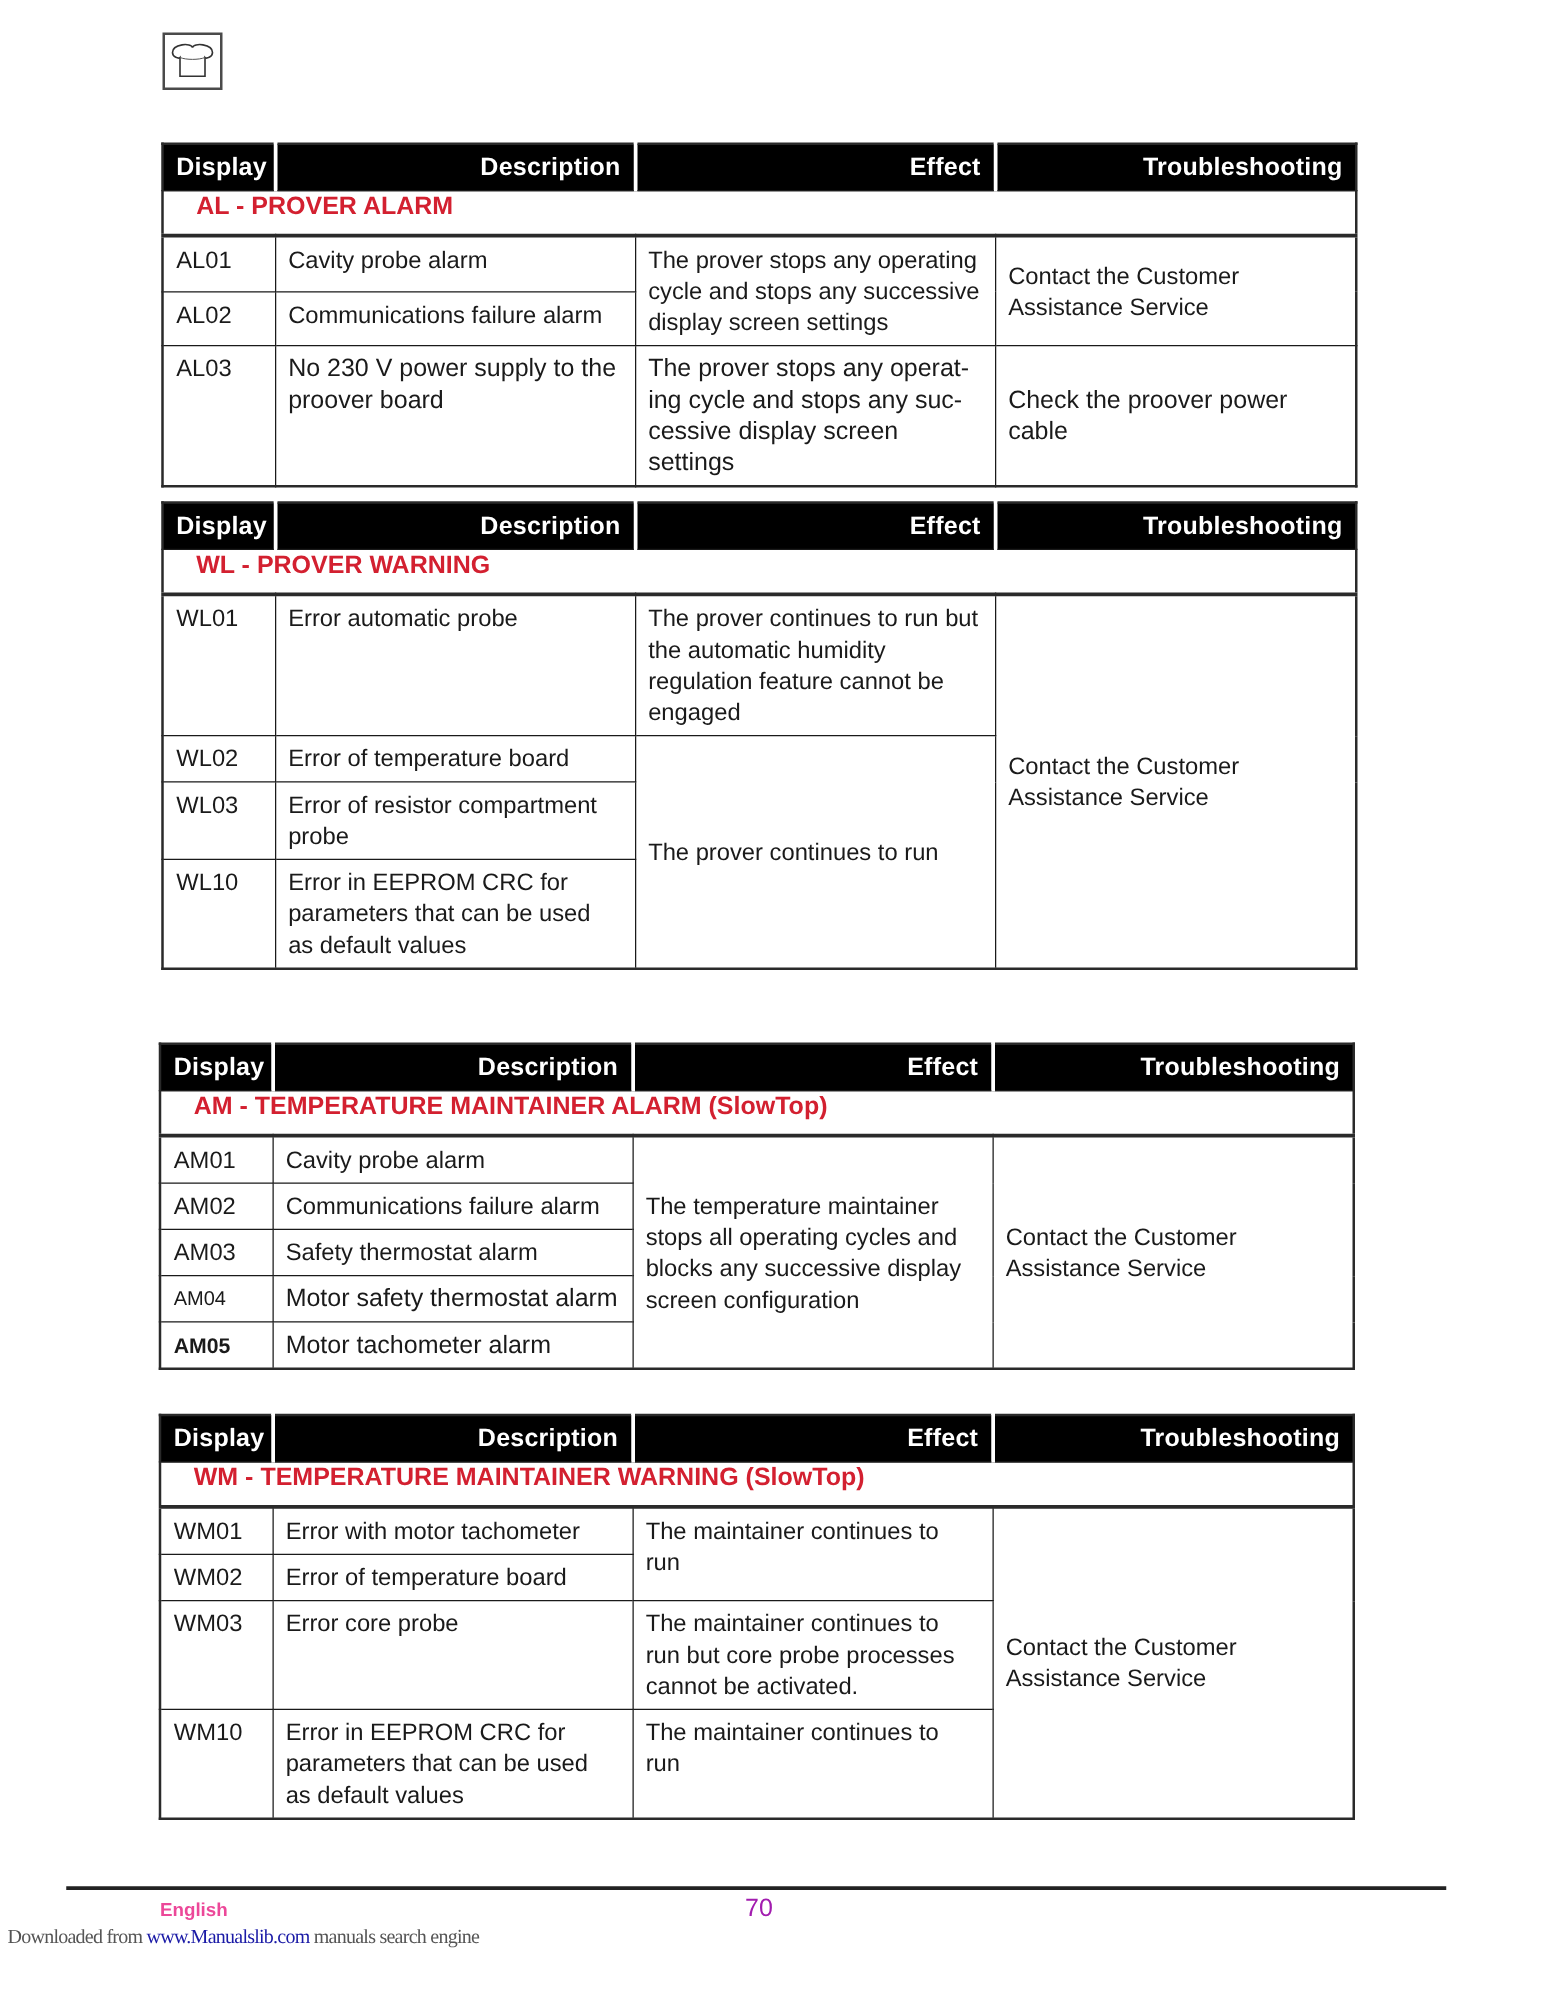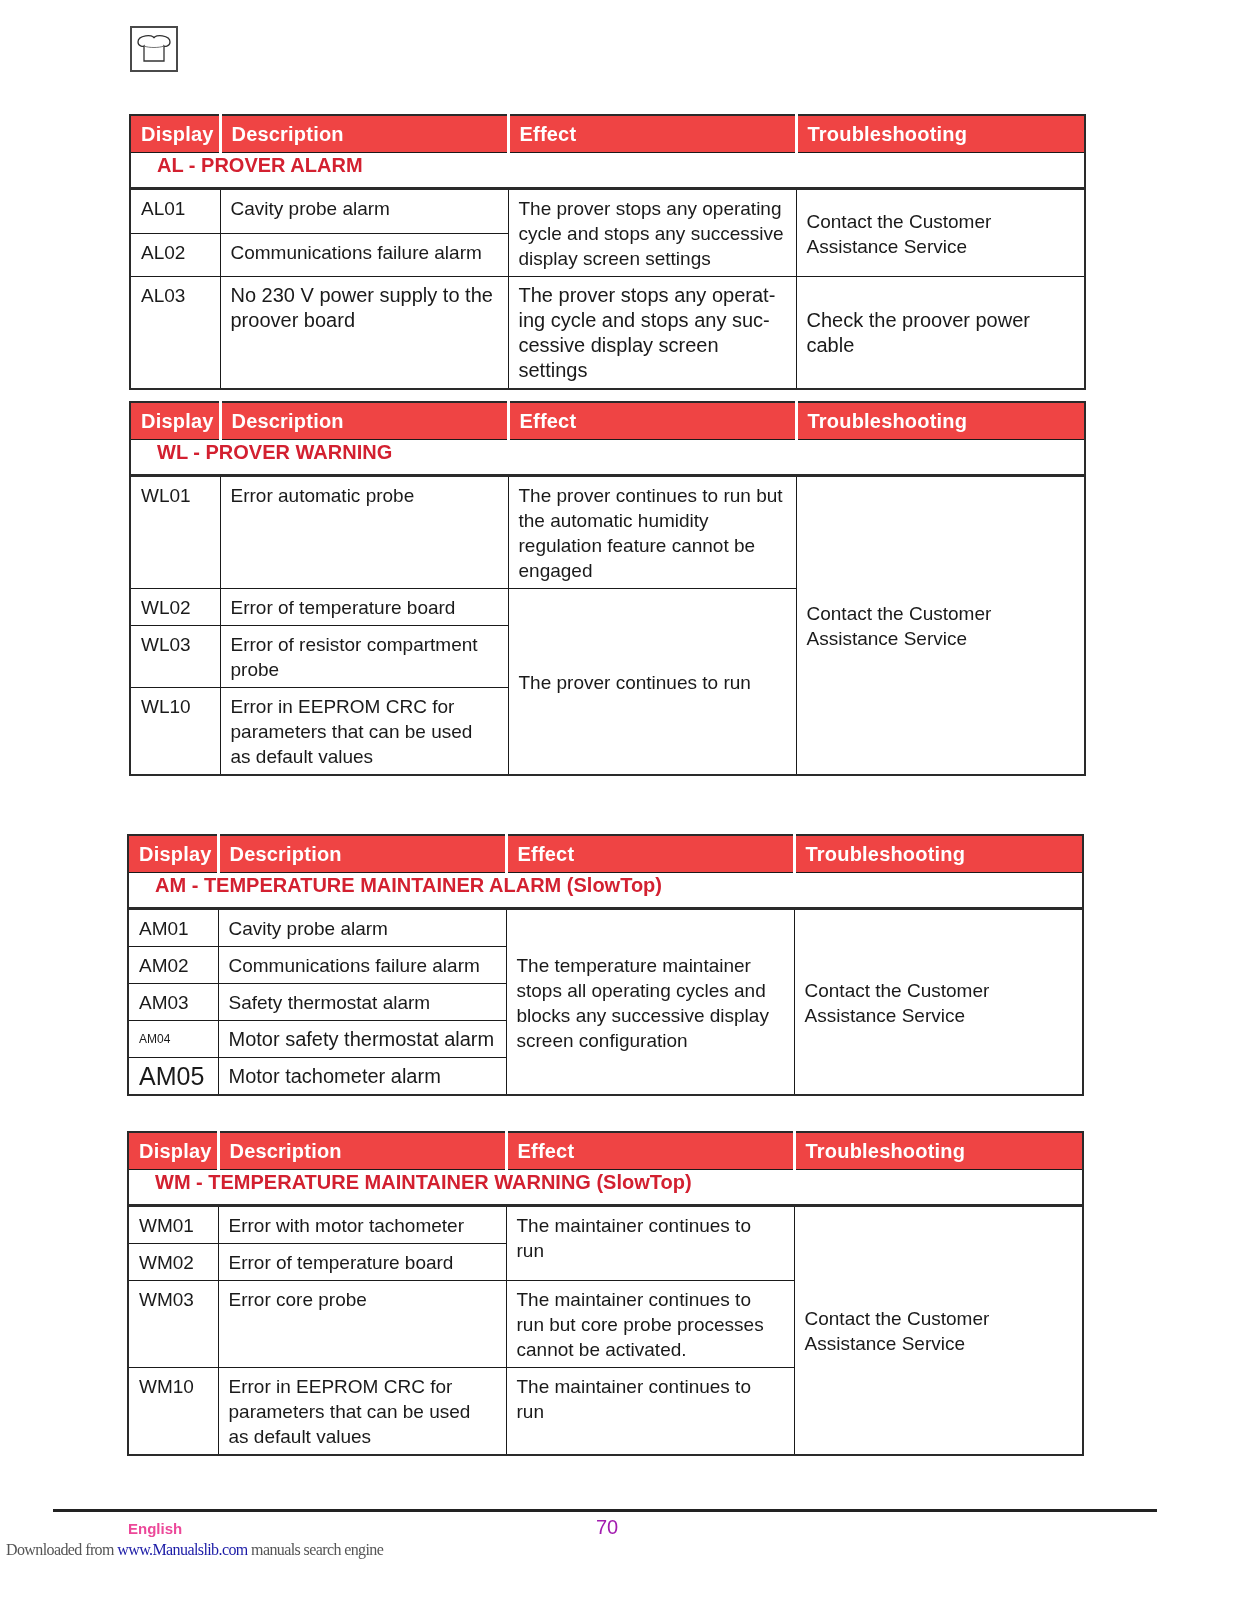--- a/index.html
+++ b/index.html
@@ -15,21 +15,21 @@
 
   table.err {
     position: absolute; border-collapse: collapse; table-layout: fixed;
     border: 2.5px solid #2a2a2a; font-size: 19px; line-height: 25px;
   }
   table.err col.c1 { width: 90px; }
   table.err col.c2 { width: 288px; }
   table.err col.c3 { width: 288px; }
   table.err col.c4 { width: 289px; }
   table.err th {
-    background: #ef4444; color: #fff; font-weight: bold; text-align: left;
+    background: #000000; color: #fff; font-weight: bold; text-align: right;
     font-size: 20px; height: 36px; padding: 0 10px; border-left: 3px solid #fff;
     letter-spacing: 0.2px;
   }
   table.err th:first-child { border-left: none; }
   table.err td.section {
     color: #d32030; font-weight: bold; font-size: 20px; height: 34px;
     padding: 0 26px; border-bottom: 3px solid #2a2a2a;
   }
   table.err td {
     border: 1.2px solid #1a1a1a; vertical-align: top; padding: 6px 10px 5px 10px;
@@ -168,25 +168,25 @@
     </tr>
     <tr>
       <td>AM02</td>
       <td>Communications failure alarm</td>
     </tr>
     <tr>
       <td>AM03</td>
       <td>Safety thermostat alarm</td>
     </tr>
     <tr style="font-size:20px;">
-      <td style="font-size:12px;">AM04</td>
+      <td style="font-size:16px;">AM04</td>
       <td style="white-space:nowrap;">Motor safety thermostat alarm</td>
     </tr>
     <tr style="font-size:20px;">
-      <td style="font-size:25px;">AM05</td>
+      <td style="font-size:17px;font-weight:bold;">AM05</td>
       <td>Motor tachometer alarm</td>
     </tr>
   </tbody>
 </table>
 
 <table class="err" id="t4">
   <colgroup>
       <col class="c1">
       <col class="c2">
       <col class="c3">

